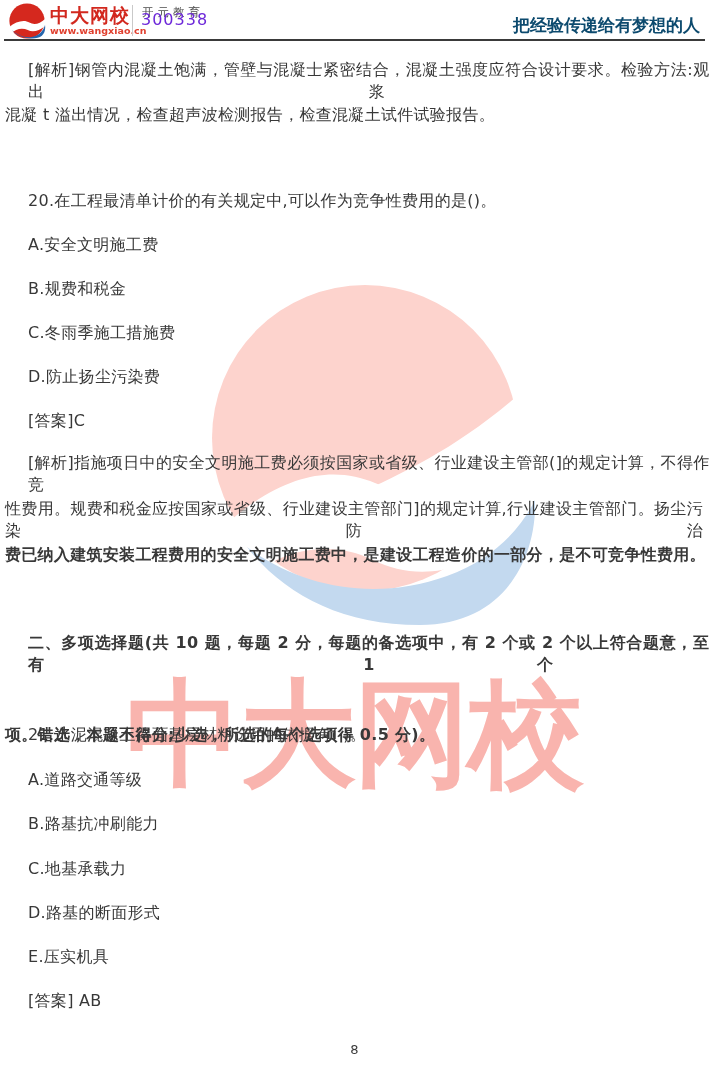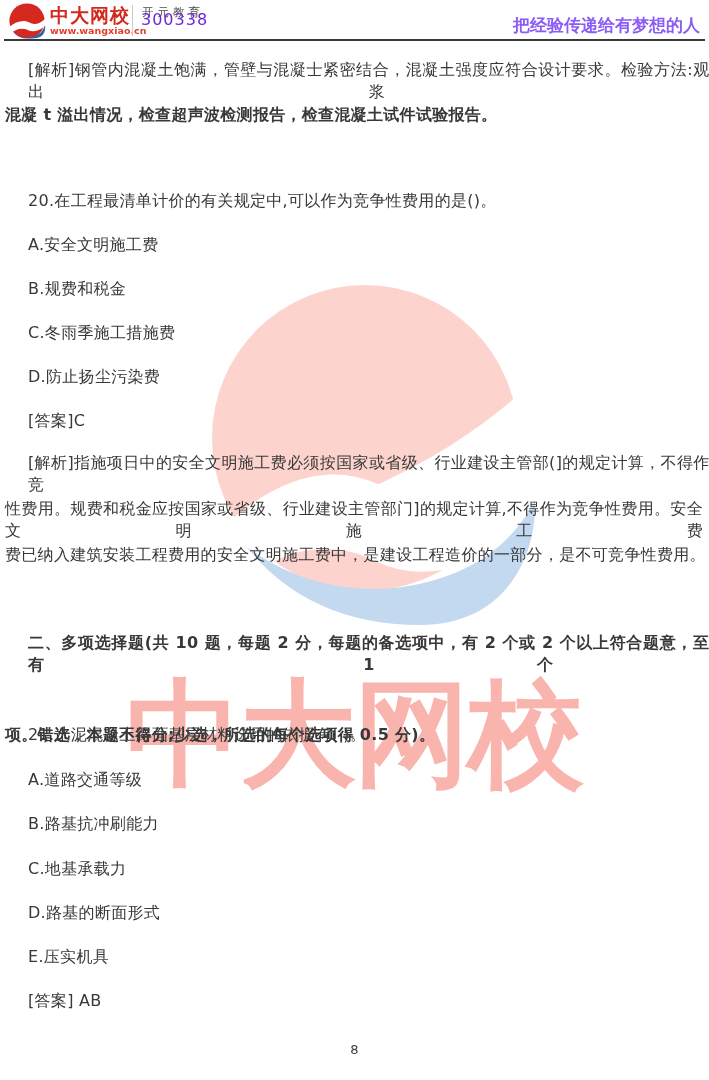--- a/index.html
+++ b/index.html
@@ -12,21 +12,21 @@
   .page{position:absolute;inset:0;}
 
   
   header{position:absolute;top:0;left:0;right:0;height:40px;z-index:3;}
   .logo-icon{position:absolute;left:7px;top:3px;width:40px;height:36px;}
   .brand{position:absolute;left:50px;top:3px;font-size:19px;font-weight:bold;color:#d2281e;letter-spacing:1px;white-space:nowrap;}
   .site{position:absolute;left:50px;top:25px;font-size:9.5px;font-weight:bold;color:#e0402f;white-space:nowrap;}
   .vdiv{position:absolute;left:132px;top:5px;width:1px;height:31px;background:#c9c9c9;}
   .company-name{position:absolute;left:142px;top:5px;font-size:11.5px;color:#4d4d4d;letter-spacing:4px;white-space:nowrap;text-align:right;}
   .company-code{position:absolute;left:141px;top:10px;font-size:16px;color:#6d28d9;letter-spacing:1px;white-space:nowrap;}
-  .slogan{position:absolute;right:9px;top:14px;font-size:17px;font-weight:bold;color:#8b5cf6;white-space:nowrap;}
+  .slogan{position:absolute;right:9px;top:14px;font-size:17px;font-weight:bold;color:#0c4a6e;white-space:nowrap;}
   .hr{position:absolute;top:38.5px;left:4px;right:4px;height:2px;background:#3a3a3a;z-index:3;}
 
   
   .watermark-logo{position:absolute;left:205px;top:285px;width:330px;height:340px;z-index:0;}
   .watermark-text{
     position:absolute;left:126px;top:676px;z-index:0;
     font-size:116px;line-height:116px;font-weight:bold;
     color:#f9b4ae;letter-spacing:-2px;white-space:nowrap;
   }
 
@@ -70,30 +70,30 @@
     <div class="site">www.wangxiao.cn</div>
     <div class="vdiv"></div>
     <div class="company-name">开元教育</div>
     <div class="company-code">300338</div>
     <div class="slogan">把经验传递给有梦想的人</div>
   </header>
   <div class="hr"></div>
 
   <main id="content">
       <div class="tline just" style="top: 59px; padding-left: 23px;">[解析]钢管内混凝土饱满，管壁与混凝士紧密结合，混凝土强度应符合设计要求。检验方法:观察出浆孔</div>
-      <div class="tline" style="top: 104px; font-weight: bold;">混凝 t 溢出情况，检查超声波检测报告，检查混凝土试件试验报告。</div>
+      <div class="tline" style="top: 104px;">混凝 t 溢出情况，检查超声波检测报告，检查混凝土试件试验报告。</div>
       <div class="tline" style="top: 190px; padding-left: 23px;">20.在工程最清单计价的有关规定中,可以作为竞争性费用的是()。</div>
       <div class="tline" style="top: 234px; padding-left: 23px;">A.安全文明施工费</div>
       <div class="tline" style="top: 278px; padding-left: 23px;">B.规费和税金</div>
       <div class="tline" style="top: 322px; padding-left: 23px;">C.冬雨季施工措施费</div>
       <div class="tline" style="top: 366px; padding-left: 23px;">D.防止扬尘污染费</div>
       <div class="tline" style="top: 410px; padding-left: 23px;">[答案]C</div>
       <div class="tline just" style="top: 452px; padding-left: 23px;">[解析]指施项日中的安全文明施工费必须按国家或省级、行业建设主管部(]的规定计算，不得作为竞争</div>
-      <div class="tline just" style="top: 498px;">性费用。规费和税金应按国家或省级、行业建设主管部门]的规定计算,不得作为竞争性费用。安全文明施工费</div>
-      <div class="tline" style="top: 544px;">费已纳入建筑安装工程费用的安全文明施工费中，是建设工程造价的一部分，是不可竞争性费用。</div>
+      <div class="tline just" style="top: 498px;">性费用。规费和税金应按国家或省级、行业建设主管部门]的规定计算,行业建设主管部门。扬尘污染防治</div>
+      <div class="tline" style="top: 544px; font-weight: bold;">费已纳入建筑安装工程费用的安全文明施工费中，是建设工程造价的一部分，是不可竞争性费用。</div>
       <div class="tline bold just" style="top: 632px; padding-left: 23px;">二、多项选择题(共 10 题，每题 2 分，每题的备选项中，有 2 个或 2 个以上符合题意，至少有 1 个错</div>
       <div class="tline bold" style="top: 678px; margin-top: 46px;">项。错选，本题不得分;少选，所选的每个选项得 0.5  分)。</div>
       <div class="tline" style="top: 724px; padding-left: 23px;">21.水泥混凝土路面基层材料选用的依据有( )。</div>
       <div class="tline" style="top: 769px; padding-left: 23px;">A.道路交通等级</div>
       <div class="tline" style="top: 813px; padding-left: 23px;">B.路基抗冲刷能力</div>
       <div class="tline" style="top: 858px; padding-left: 23px;">C.地基承载力</div>
       <div class="tline" style="top: 902px; padding-left: 23px;">D.路基的断面形式</div>
       <div class="tline" style="top: 946px; padding-left: 23px;">E.压实机具</div>
       <div class="tline" style="top: 990px; padding-left: 23px;">[答案] AB</div>
     </main>

